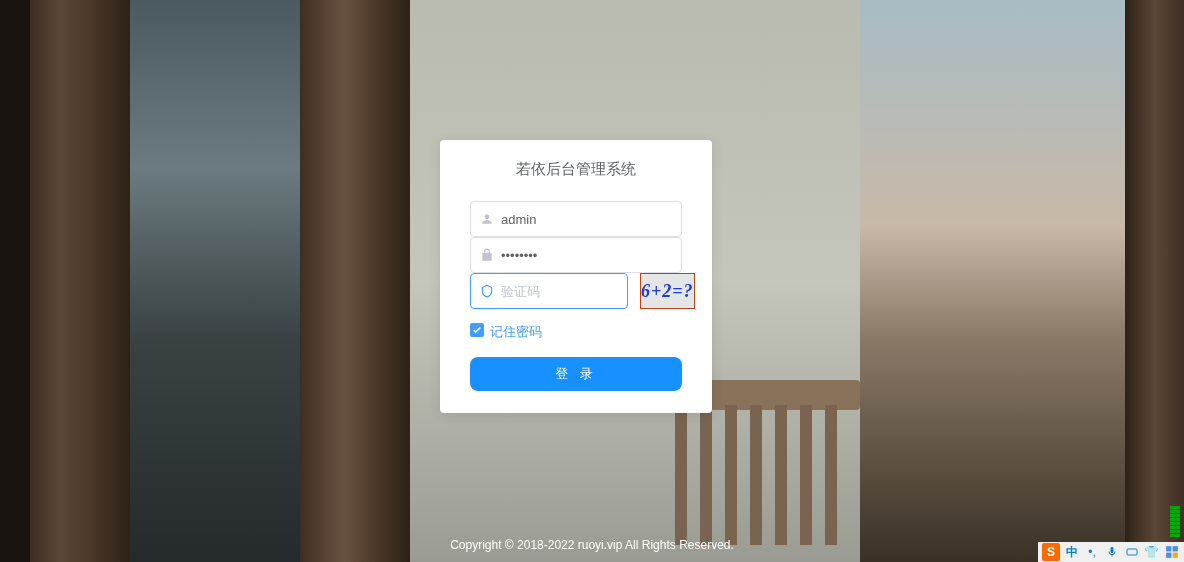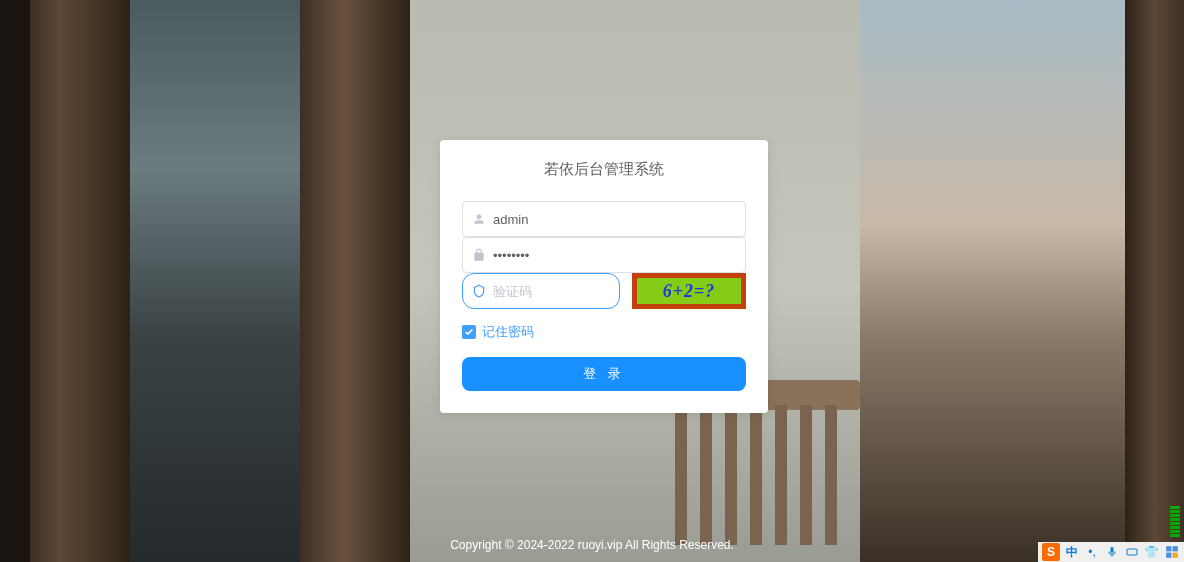--- a/index.html
+++ b/index.html
@@ -112,24 +112,24 @@
     .chair-slat:nth-child(4){left:85px;}
     .chair-slat:nth-child(5){left:110px;}
     .chair-slat:nth-child(6){left:135px;}
     .chair-slat:nth-child(7){left:160px;}
     .chair-slat:nth-child(8){left:185px;}
 
     .login-card {
       position: absolute;
       left: 440px;
       top: 140px;
-      width: 328px;
+      width: 272px;
       background: #fff;
       border-radius: 4px;
-      padding: 20px 22px 22px;
+      padding: 20px 30px 22px;
       z-index: 10;
       box-shadow: 0 2px 12px rgba(0,0,0,0.1);
     }
     .login-title {
       text-align: center;
       font-size: 15px;
       color: #606266;
       margin-bottom: 22px;
       font-weight: 400;
     }
@@ -156,51 +156,50 @@
       padding: 0 12px 0 30px;
       font-size: 13px;
       color: #606266;
       outline: none;
     }
     .text-input::placeholder {
       color: #c0c4cc;
     }
     .text-input.focused {
       border-color: #409eff;
-      border-radius: 12px;
     }
     .captcha-row {
       display: flex;
       gap: 12px;
       margin-bottom: 14px;
     }
     .captcha-input-wrapper {
       position: relative;
       flex: 0 0 158px;
     }
     .captcha-img {
       flex: 1;
       height: 36px;
-      background: #84cc16;
-      border: 5px solid #c2410c;
+      background: #e5e5e5;
+      border: 1px solid #c2410c;
       display: flex;
       align-items: center;
       justify-content: center;
       cursor: pointer;
       font-family: cursive;
       font-style: italic;
       font-weight: bold;
       font-size: 18px;
       color: #1a3ae0;
       letter-spacing: 1px;
       position: relative;
     }
     .remember-row {
       display: flex;
-      align-items: center;
+      align-items: flex-start;
       margin-bottom: 16px;
     }
     .checkbox {
       width: 14px;
       height: 14px;
       background: #409eff;
       border-radius: 2px;
       margin-right: 6px;
       cursor: pointer;
       display: flex;
@@ -343,21 +342,21 @@
       <svg viewBox="0 0 24 24" fill="none" stroke="#fff" stroke-width="4">
           <polyline points="4 12 9 17 20 6"></polyline>
         </svg>
     </span>
     <span class="remember-label">记住密码</span>
   </div>
 
   <button class="login-btn">登 录</button>
 </div>
 
-<div class="footer">Copyright © 2024-2022 ruoyi.vip All Rights Reserved.</div>
+<div class="footer">Copyright © 2018-2022 ruoyi.vip All Rights Reserved.</div>
 
 <div class="audio-meter">
   <div class="meter-bar"></div>
     <div class="meter-bar"></div>
     <div class="meter-bar"></div>
   <div class="meter-bar"></div>
     <div class="meter-bar"></div>
     <div class="meter-bar"></div>
   <div class="meter-bar"></div>
     <div class="meter-bar"></div>

